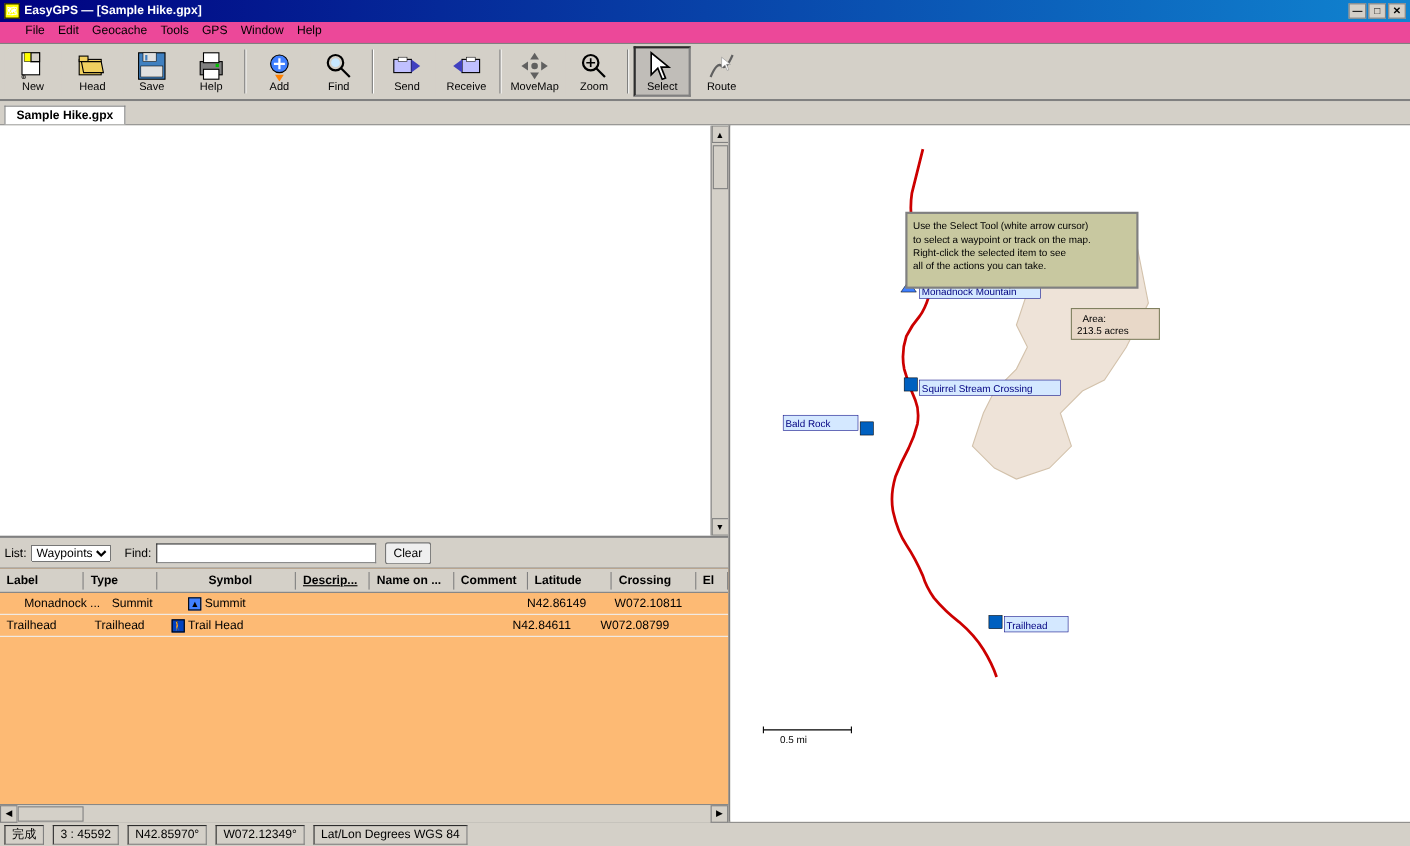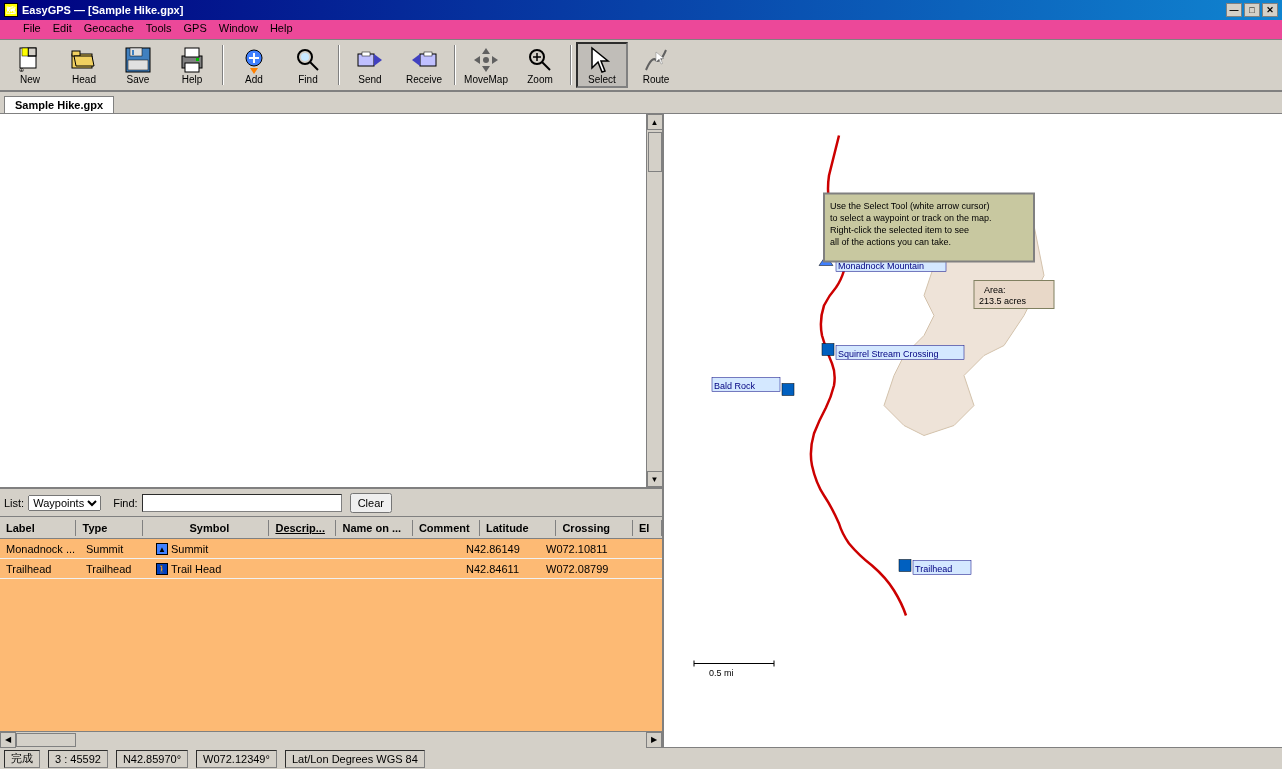--- a/index.html
+++ b/index.html
@@ -375,21 +375,21 @@
           <div class="col-header" style="width:90px;margin-left:40px;">Symbol</div>
           <div class="col-header" style="width:70px;text-decoration:underline;">Descrip...</div>
           <div class="col-header" style="width:80px;">Name on ...</div>
           <div class="col-header" style="width:70px;">Comment</div>
           <div class="col-header" style="width:80px;">Latitude</div>
           <div class="col-header" style="width:80px;">Crossing</div>
           <div class="col-header" style="width:30px;">El</div>
         </div>
 
         <div class="list-row">
-          <div class="list-cell" style="width:80px;">Monadnock ...</div>
+          <div class="list-cell" style="width:80px;margin-left:16px;">Monadnock ...</div>
           <div class="list-cell" style="width:70px;">Summit</div>
           <div class="list-cell" style="width:90px; display:flex; align-items:center; gap:3px;">
             <span style="display:inline-block; width:12px; height:12px; background:#4080ff; border:1px solid #000; font-size:8px; text-align:center; line-height:12px;">▲</span>
             <span>Summit</span>
           </div>
           <div class="list-cell" style="width:70px;"></div>
           <div class="list-cell" style="width:80px;"></div>
           <div class="list-cell" style="width:70px;"></div>
           <div class="list-cell" style="width:80px;">N42.86149</div>
           <div class="list-cell" style="width:80px;">W072.10811</div>

